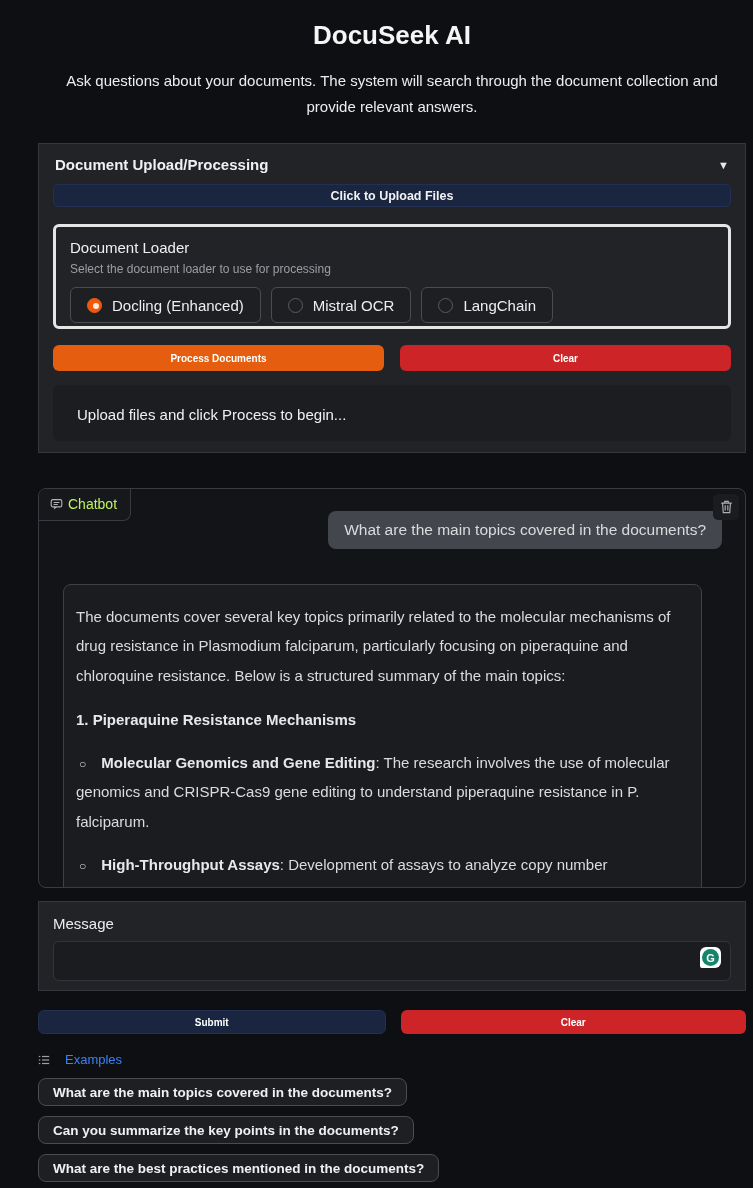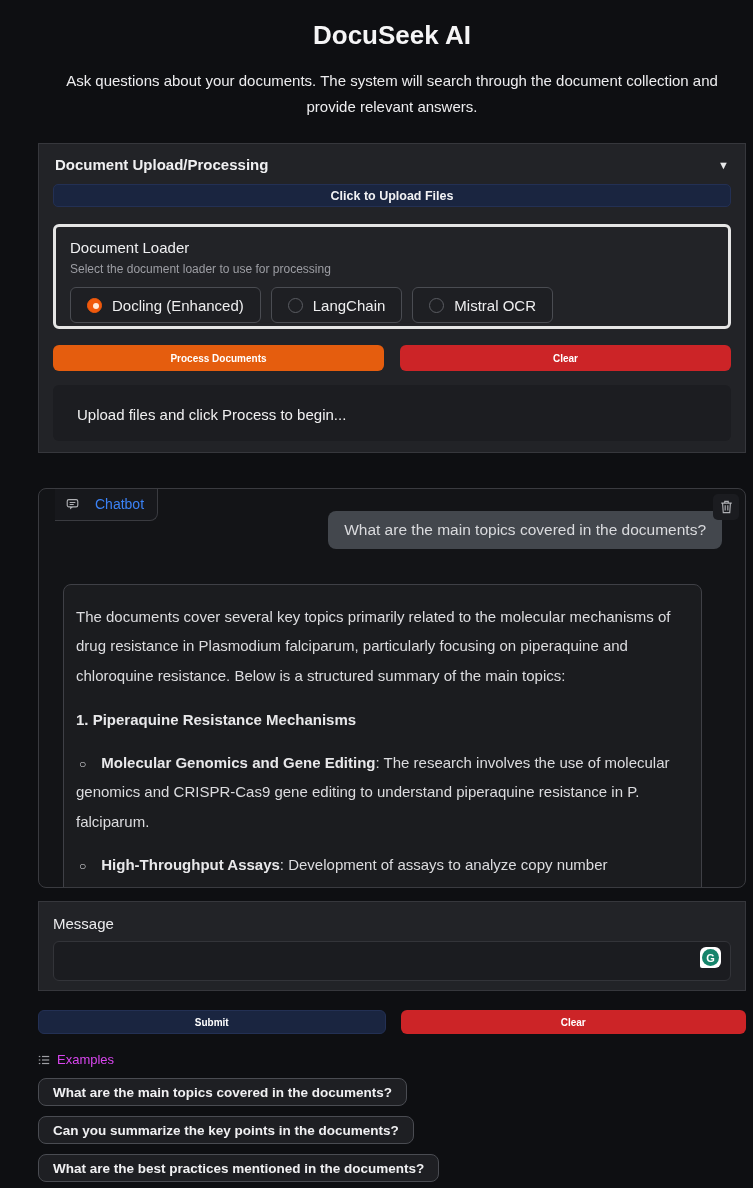--- a/index.html
+++ b/index.html
@@ -70,24 +70,24 @@
     padding:21px 24px; font-size:15px; color:#f0f0f1;
   }
 
   
   .chatbot-panel {
     margin-top:35px; height:400px; position:relative;
     background:#131417; border:1px solid #3a3b40; border-radius:8px;
     overflow:hidden;
   }
   .chatbot-label {
-    position:absolute; top:0; left:16px; display:flex; align-items:center; gap:16px;
+    position:absolute; top:0; left:0; display:flex; align-items:center; gap:5px;
     padding:7px 13px 8px 11px; background:#17181c;
     border-right:1px solid #3a3b40; border-bottom:1px solid #3a3b40;
-    border-bottom-right-radius:8px; font-size:14px; color:#3b82f6; z-index:2;
+    border-bottom-right-radius:8px; font-size:14px; color:#bef264; z-index:2;
   }
   .icon-btn {
     position:absolute; top:5px; right:6px; width:26px; height:26px;
     background:#1b1c20; border:none; border-radius:5px; cursor:pointer;
     display:flex; align-items:center; justify-content:center; z-index:2;
   }
   .chat-content { padding:22px 23px 0 24px; }
   .user-bubble {
     margin-left:auto; width:fit-content; max-width:80%;
     background:#43474d; border-radius:8px; padding:10px 16px;
@@ -121,22 +121,22 @@
   .grammarly-icon .g-circle {
     width:17px; height:17px; border-radius:50%; background:#15846b;
     color:#fff; font-size:11px; font-weight:bold;
     display:flex; align-items:center; justify-content:center;
   }
 
   .action-row { display:flex; gap:15px; margin-top:19px; }
   .btn-navy { background:#1a2540; flex:1; height:24px; border:1px solid #233054; }
 
   
-  .examples-label { display:flex; align-items:center; gap:7px; margin-top:18px;
-                    font-size:13px; color:#d946ef; }
+  .examples-label { display:flex; align-items:center; gap:15px; margin-top:18px;
+                    font-size:13px; color:#3b82f6; }
   .examples-rows { margin-top:11px; display:flex; flex-wrap:wrap; gap:10px 12px; max-width:680px; }
   .example-btn {
     background:#1e1f23; border:1px solid #4a4c52; border-radius:8px;
     padding:0 14px; height:28px; font-size:13.5px; font-weight:600;
     color:#f0f0f2; font-family:inherit; cursor:pointer;
   }
 
   .vector-accordion { margin-top:17px; height:40px; }
   .vector-accordion .accordion-header { padding:10px 16px; }
 </style>
@@ -159,25 +159,25 @@
     <div class="loader-group">
       <div class="loader-label">Document Loader</div>
       <div class="loader-info">Select the document loader to use for processing</div>
       <div class="radio-row">
         <label class="radio-option">
           <span class="radio-circle checked"></span>
           <span>Docling (Enhanced)</span>
         </label>
         <label class="radio-option">
           <span class="radio-circle"></span>
-          <span>LangChain</span>
+          <span>Mistral OCR</span>
         </label>
         <label class="radio-option">
           <span class="radio-circle"></span>
-          <span>Mistral OCR</span>
+          <span>LangChain</span>
         </label>
       </div>
     </div>
 
     <div class="proc-row">
       <button class="btn btn-orange">Process Documents</button>
       <button class="btn btn-red">Clear</button>
     </div>
 
     <div class="status-block">Upload files and click Process to begin...</div>

